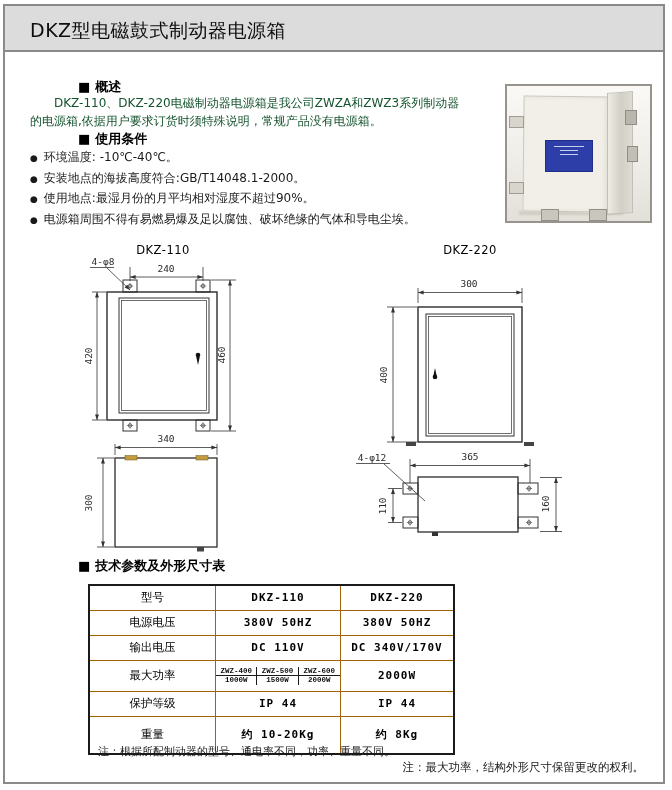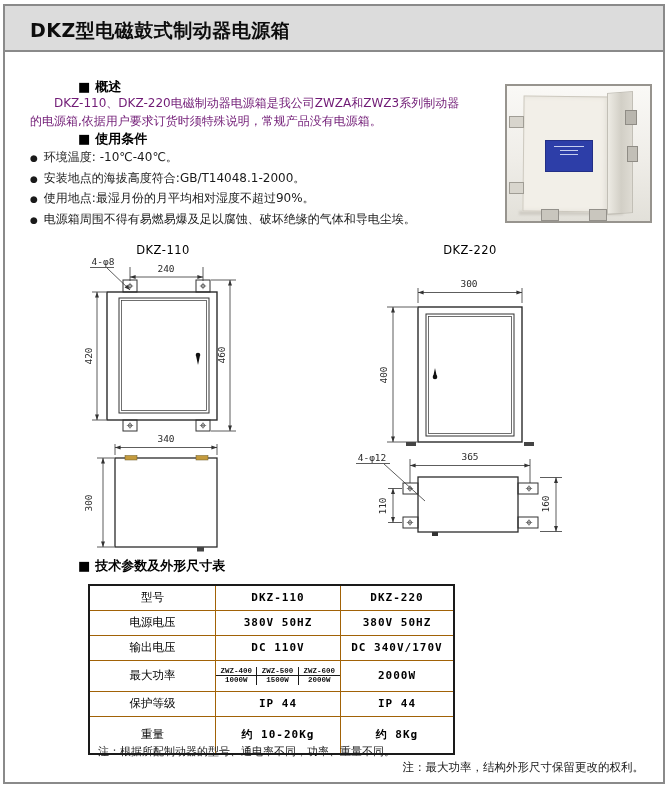--- a/index.html
+++ b/index.html
@@ -2,25 +2,25 @@
 <html><head>
 <meta charset="utf-8">
 <style>
   html,body{margin:0;padding:0;background:#fff;}
   body{width:672px;height:790px;position:relative;overflow:hidden;
        font-family:"DejaVu Sans","Liberation Sans",sans-serif;color:#111;}
   .page-frame{position:absolute;left:3px;top:4px;width:662px;height:780px;
        border:2px solid #8a8a8a;background:#fff;box-sizing:border-box;}
   .title-bar{position:absolute;left:5px;top:6px;width:658px;height:46px;
        background:#dcdcdc;border-bottom:2px solid #8a8a8a;box-sizing:border-box;}
-  .page-title{position:absolute;left:30px;top:18px;font-size:19px;letter-spacing:.5px;color:#0d0d0d;font-weight:bold;}
+  .page-title{position:absolute;left:30px;top:18px;font-size:19px;letter-spacing:.5px;color:#0d0d0d;}
   .sec-heading{position:absolute;font-size:13px;font-weight:bold;color:#000;margin-left:48px;}
   .sec-heading .marker{margin-right:5px;}
   .overview-body{position:absolute;left:30px;top:95px;width:438px;font-size:12px;
-       line-height:17.5px;text-indent:2em;color:#701a75;}
+       line-height:17.5px;text-indent:2em;color:#14532d;}
   .cond-list{position:absolute;left:30px;top:148px;width:460px;font-size:12px;color:#1a1a1a;}
   .cond-item{display:flex;align-items:flex-start;line-height:19.5px;}
   .cond-item .bullet{font-size:9px;margin:1px 6px 0 0;line-height:19.5px;}
   
   .photo{position:absolute;left:505px;top:84px;width:147px;height:139px;box-sizing:border-box;
        border:2px solid #97948e;background:linear-gradient(180deg,#faf9f6 0%,#efede8 55%,#e2e0d9 100%);overflow:hidden;}
   .photo .shadow{position:absolute;left:12px;top:125px;width:104px;height:4px;background:#cfccc4;filter:blur(1px);}
   .photo .front{position:absolute;left:16px;top:10px;width:84px;height:114px;background:#f2efe8;
        border:1px solid #ccc8be;transform:rotate(.6deg);box-shadow:inset -3px 0 4px #e2dfd7;}
   .photo .side{position:absolute;left:100px;top:6px;width:24px;height:120px;

